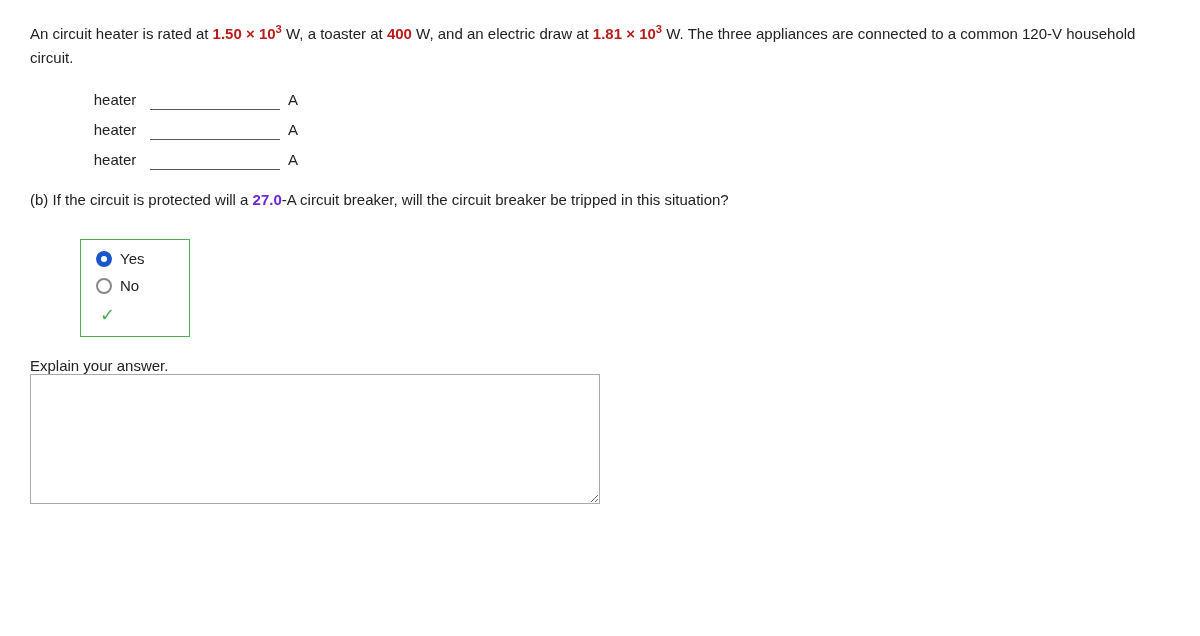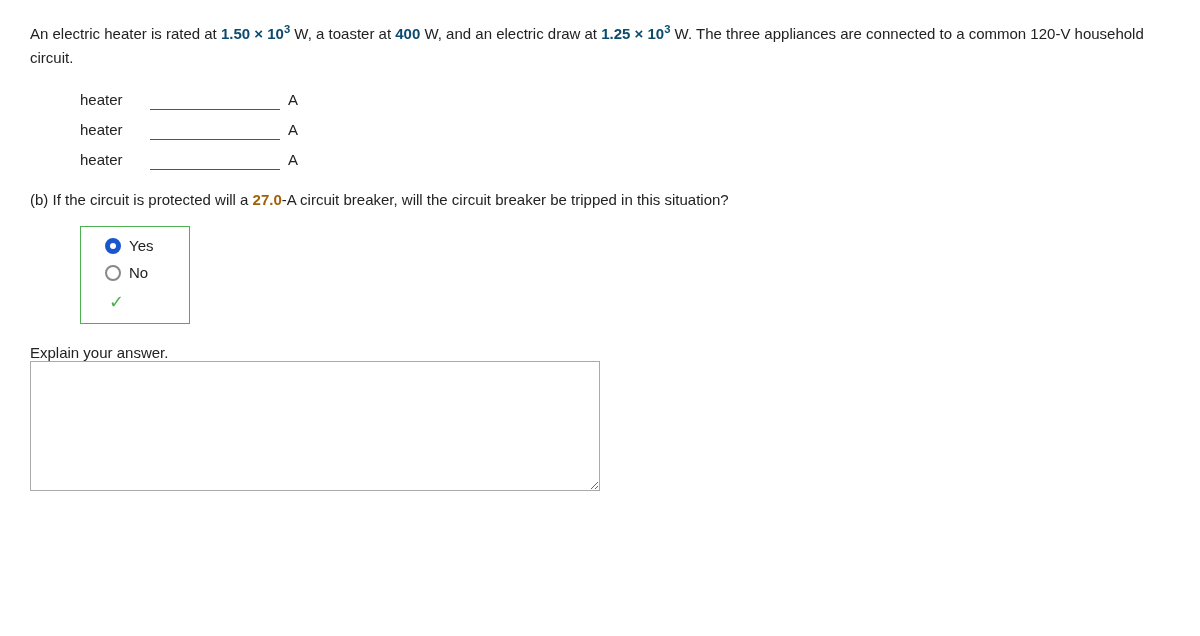--- a/index.html
+++ b/index.html
@@ -17,26 +17,26 @@
       width: 1200px;
       min-height: 636px;
     }
 
     .intro-text {
       line-height: 1.6;
       margin-bottom: 18px;
     }
 
     .highlight-orange {
-      color: #0c4a6e;
+      color: #b91c1c;
       font-weight: bold;
     }
 
     .highlight-blue {
-      color: #a16207;
+      color: #6d28d9;
       font-weight: bold;
     }
 
     sup {
       font-size: 0.75em;
     }
 
     .section {
       margin-bottom: 18px;
     }
@@ -53,43 +53,44 @@
 
     .current-row {
       display: flex;
       align-items: center;
       margin-bottom: 8px;
     }
 
     .appliance-label {
       width: 70px;
       font-size: 15px;
+      text-align: center;
     }
 
     .current-input {
       width: 130px;
       height: 22px;
       border: none;
       border-bottom: 1px solid #555;
       outline: none;
       font-size: 15px;
       background: transparent;
       margin-right: 8px;
     }
 
     .unit-label {
       font-size: 15px;
     }
 
     .radio-box {
       display: inline-block;
       border: 1.5px solid #4caf50;
-      padding: 10px 16px 10px 24px;
+      padding: 10px 16px 10px 15px;
       margin-left: 50px;
-      margin-top: 4px;
+      margin-top: 17px;
       min-width: 110px;
     }
 
     .radio-option {
       display: flex;
       align-items: center;
       margin-bottom: 10px;
       cursor: pointer;
     }
 
@@ -158,21 +159,21 @@
     }
 
     .part-b-text {
       line-height: 1.6;
     }
   </style>
 </head>
 <body>
 
 <p class="intro-text">
-  <span>An electric heater is rated at </span><span class="highlight-orange"><span>1.50 × 10</span><sup>3</sup></span><span> W, a toaster at </span><span class="highlight-orange">400</span><span> W, and an electric draw at </span><span class="highlight-orange"><span>1.25 × 10</span><sup>3</sup></span><span> W. The three appliances are connected to a common 120-V household circuit.</span>
+  <span>An circuit heater is rated at </span><span class="highlight-orange"><span>1.50 × 10</span><sup>3</sup></span><span> W, a toaster at </span><span class="highlight-orange">400</span><span> W, and an electric draw at </span><span class="highlight-orange"><span>1.81 × 10</span><sup>3</sup></span><span> W. The three appliances are connected to a common 120-V household circuit.</span>
 </p>
 
 <div class="section">
   <div class="current-table">
 
     <div class="current-row">
       <span class="appliance-label">heater</span>
       <input class="current-input" type="text" value="" style="">
       <span class="unit-label">A</span>
     </div>

